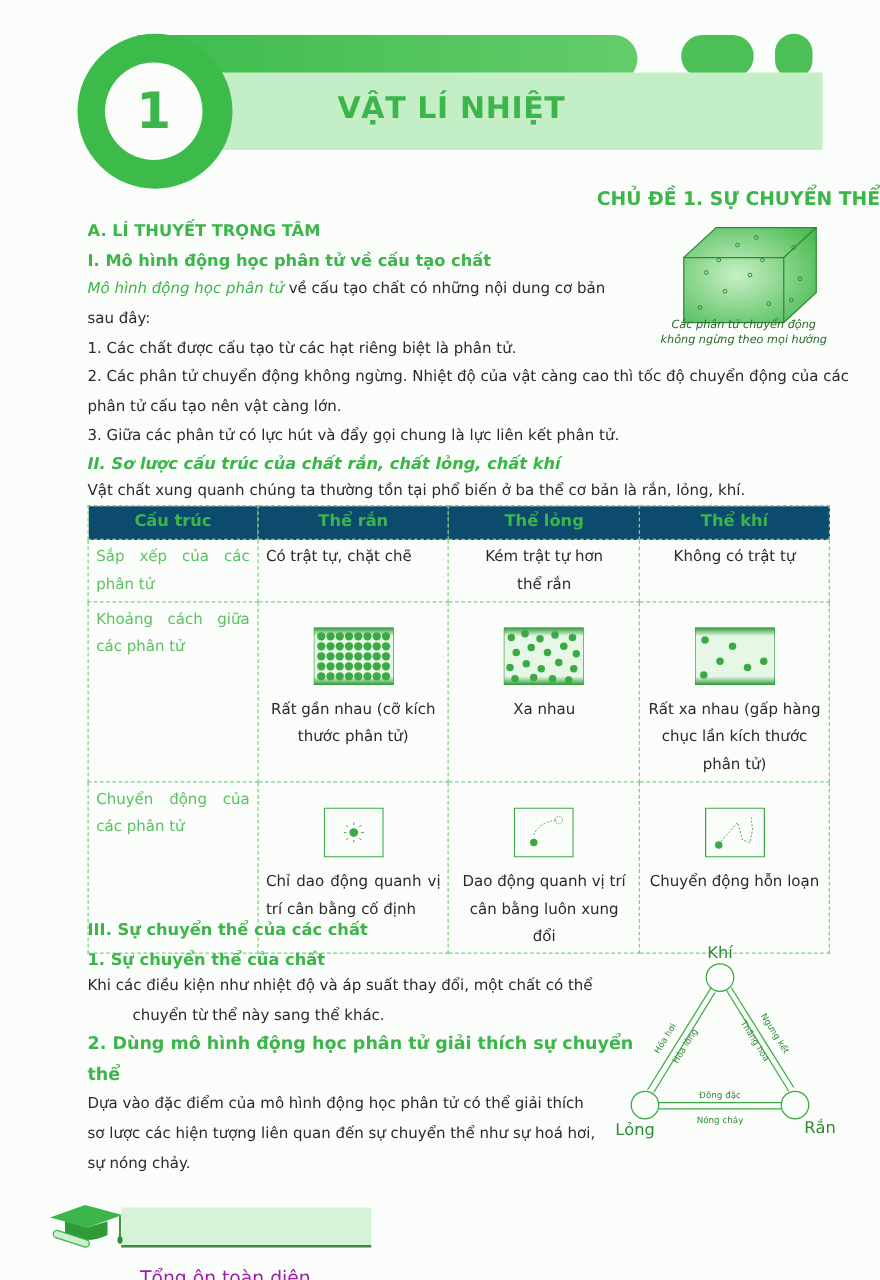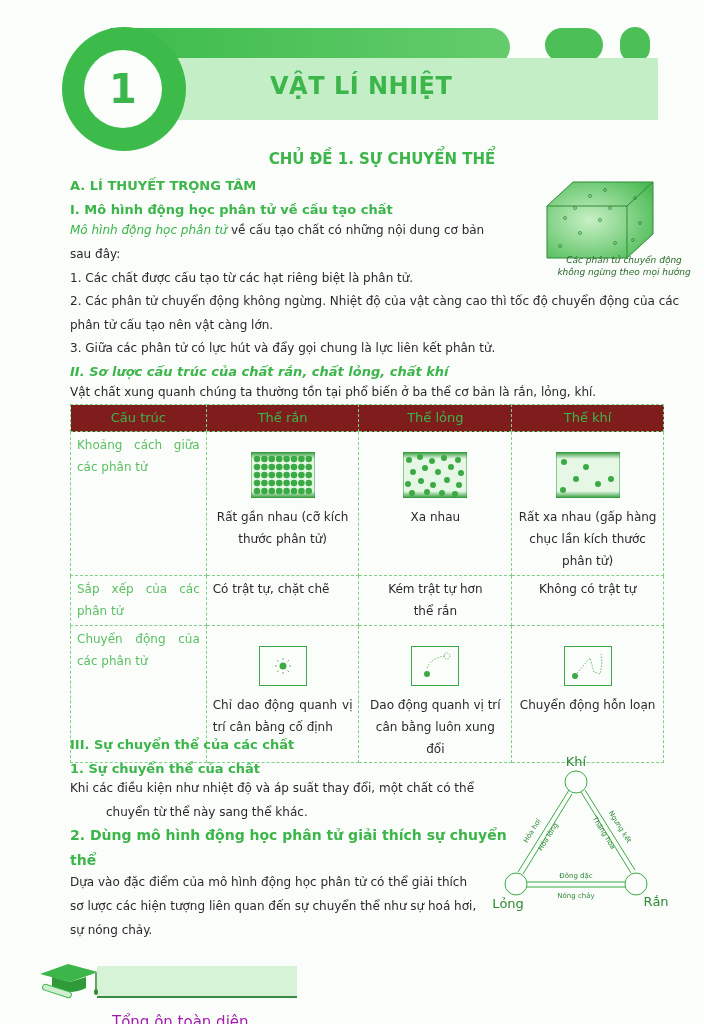--- a/index.html
+++ b/index.html
@@ -31,43 +31,43 @@
     border-radius: 50%; background: #fbfdfb;
     display:flex; align-items:center; justify-content:center;
     font-family: "DejaVu Sans", sans-serif; font-weight: bold; font-size: 40px; color:#3cb54a;
   }
   .chapter-title {
     position: absolute; left: 270px; top: 72px;
     font-family: "DejaVu Sans", sans-serif; font-weight: bold; font-size: 24px; color:#3cb54a;
     letter-spacing: 0.5px;
   }
   .topic-title {
-    position: absolute; left: 0; width: 704px; top: 150px; text-align: center;
+    position: absolute; left: 0; width: 704px; top: 150px; text-align: right;
     padding-left: 60px; box-sizing: border-box;
     font-weight: bold; font-size: 15px; color:#3cb54a;
   }
   .txt { position: absolute; font-size: 12px; line-height: 24px; }
   .h-sec { position: absolute; font-weight: bold; font-size: 13px; color:#3cb54a; }
   .ital { font-style: italic; color:#3cb54a; }
   
   .cube-fig { position: absolute; left: 545px; top: 178px; width: 110px; height: 82px; }
   .cube-cap {
-    position: absolute; left: 544px; top: 254px; width: 160px; text-align: center;
+    position: absolute; left: 515px; top: 254px; width: 160px; text-align: center;
     font-style: italic; font-size: 9px; line-height: 12px; color:#2a6a2a;
   }
   
   table.tbl {
     position: absolute; left: 70px; top: 404px; width: 594px;
     border-collapse: collapse; font-size: 12px;
   }
   .tbl td, .tbl th {
     border: 1px dashed #7fcf85; vertical-align: top; padding: 2px 6px; line-height: 22px;
   }
   .tbl th {
-    background: #7f1d1d; color:#3cb54a; font-weight: normal; font-size: 13px; height: 22px; text-align: center;
+    background: #0c4a6e; color:#3cb54a; font-weight: bold; font-size: 13px; height: 22px; text-align: center;
   }
   .tbl td.rh { color:#5cc063; text-align: justify; }
   .tbl td.c { text-align: center; }
   .fig-box { display:block; margin: 18px auto 8px; }
   
   .diagram { position: absolute; left: 490px; top: 748px; width: 200px; height: 170px; }
   
   .footer-bar {
     position: absolute; left: 97px; top: 966px; width: 200px; height: 30px;
     background: #d6f3d8; border-bottom: 2px solid #3c8a44;
@@ -138,20 +138,26 @@
       <col style="width:153px">
       <col style="width:153px">
       <col style="width:152px">
     </colgroup>
   <tbody>
       <tr>
     <th>Cấu trúc</th>
     <th>Thể rắn</th>
     <th>Thể lỏng</th>
     <th>Thể khí</th>
+  </tr>
+  <tr style="height:50px">
+    <td class="rh">Sắp xếp của các phân tử</td>
+    <td>Có trật tự, chặt chẽ</td>
+    <td class="c" style="padding:2px 26px">Kém trật tự hơn thể rắn</td>
+    <td class="c">Không có trật tự</td>
   </tr>
   <tr style="height:144px">
     <td class="rh">Khoảng cách giữa các phân tử</td>
     <td class="c">
       <svg class="fig-box" width="64" height="46" viewBox="0 0 64 46">
         <defs>
               <linearGradient id="bg1" x1="0" y1="0" x2="0" y2="1">
                 <stop offset="0" stop-color="#2f9a38"></stop>
                 <stop offset="0.15" stop-color="#e6f7e6"></stop>
                 <stop offset="0.85" stop-color="#e6f7e6"></stop>
@@ -239,26 +245,20 @@
               <circle cx="30" cy="15" r="3"></circle>
               <circle cx="20" cy="27" r="3"></circle>
               <circle cx="42" cy="32" r="3"></circle>
               <circle cx="55" cy="27" r="3"></circle>
               <circle cx="7" cy="38" r="3"></circle>
         </g>
       </svg>
       <div>Rất xa nhau (gấp hàng chục lần kích thước phân tử)</div>
     </td>
   </tr>
-  <tr style="height:50px">
-    <td class="rh">Sắp xếp của các phân tử</td>
-    <td>Có trật tự, chặt chẽ</td>
-    <td class="c" style="padding:2px 26px">Kém trật tự hơn thể rắn</td>
-    <td class="c">Không có trật tự</td>
-  </tr>
   <tr style="height:112px">
     <td class="rh">Chuyển động của các phân tử</td>
     <td class="c">
       <svg class="fig-box" width="48" height="40" viewBox="0 0 48 40">
         <rect x="0.5" y="0.5" width="47" height="39" fill="none" stroke="#3caa44"></rect>
         <circle cx="24" cy="20" r="3.5" fill="#3caa44"></circle>
         <g stroke="#3caa44" stroke-width="0.8">
               <line x1="24" y1="12" x2="24" y2="14"></line>
               <line x1="24" y1="26" x2="24" y2="28"></line>
               <line x1="16" y1="20" x2="18" y2="20"></line>

